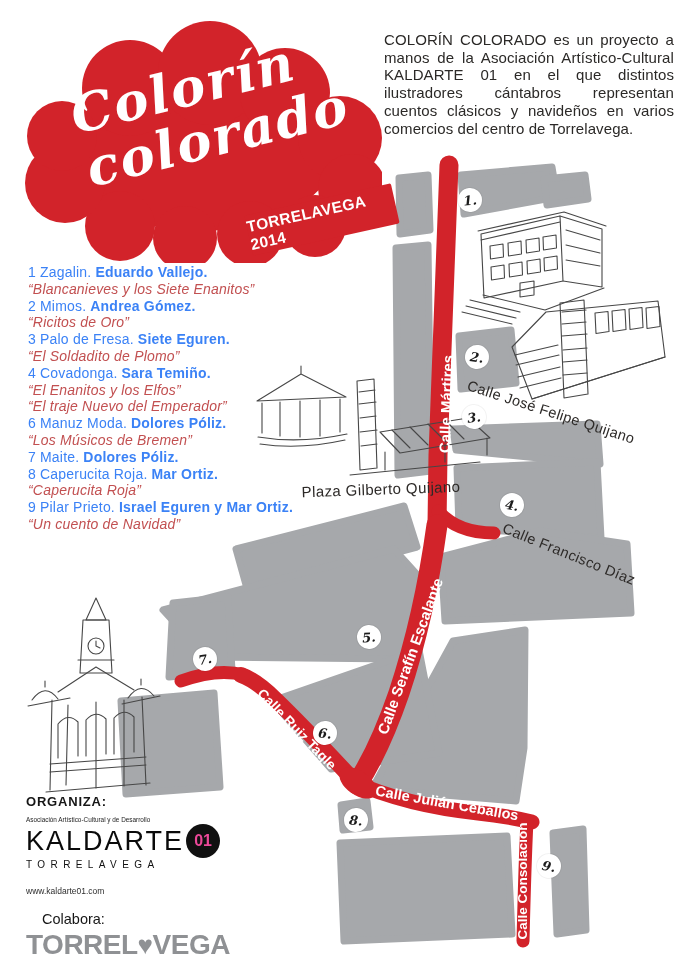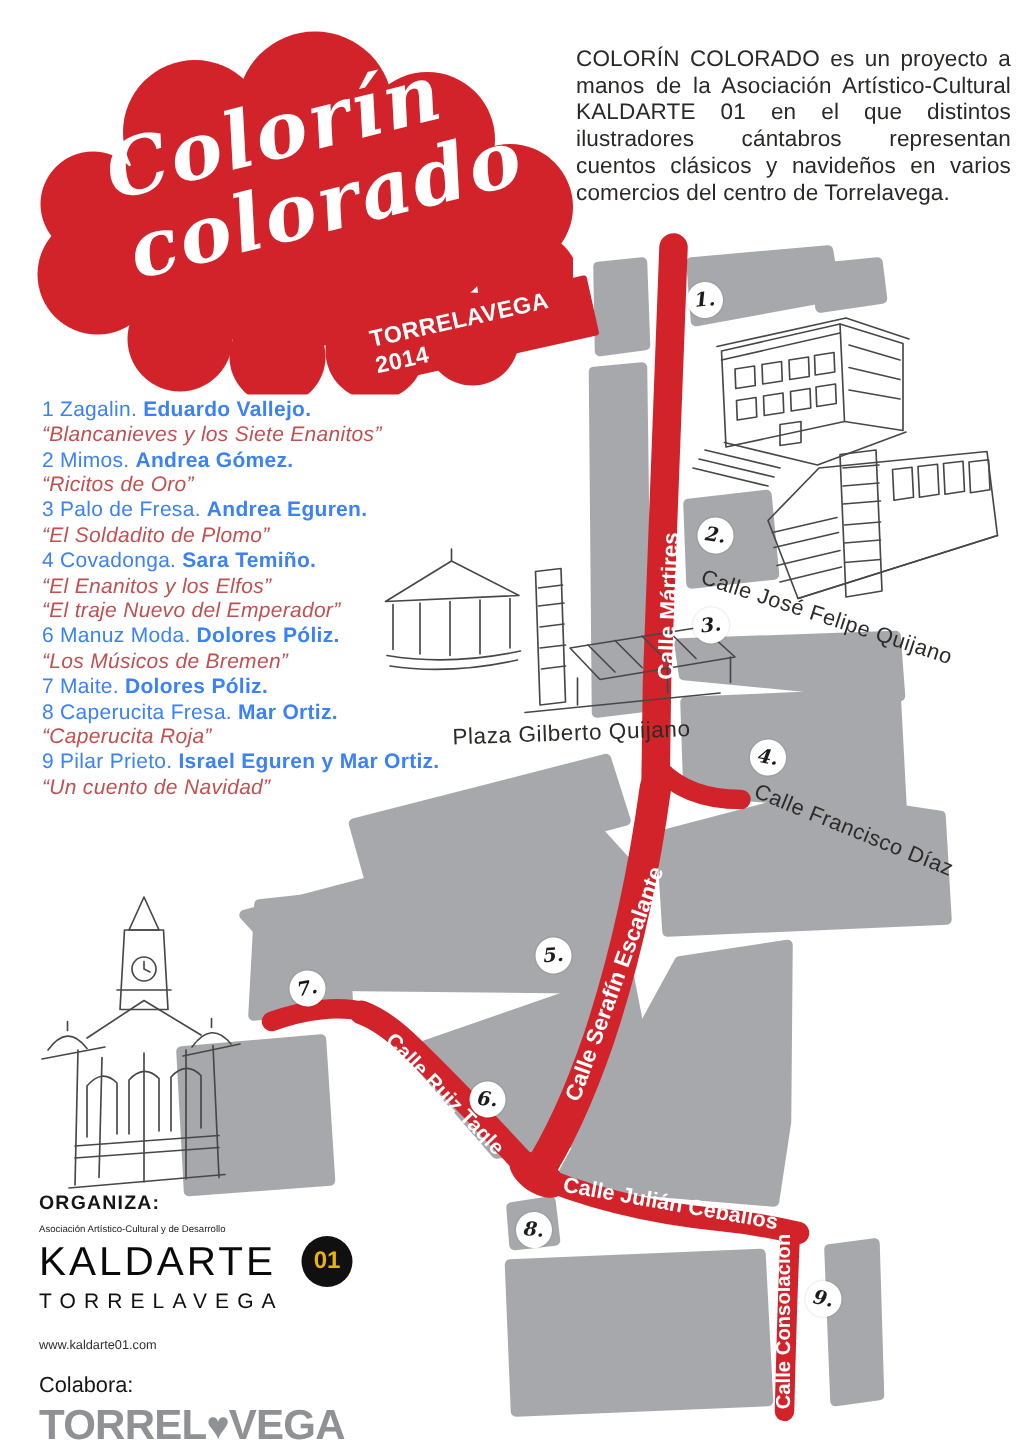--- a/index.html
+++ b/index.html
@@ -41,28 +41,28 @@
   
   .marker{position:absolute;width:24px;height:24px;margin:-12px 0 0 -12px;background:#fff;
       border-radius:50%;display:flex;align-items:center;justify-content:center;
       font-family:"DejaVu Serif",serif;font-style:italic;font-weight:700;font-size:13px;
       color:#1c1c1c;box-shadow:0 0 0 1px rgba(0,0,0,0.05);z-index:4;}
 
   
   .organiza{position:absolute;left:26px;top:794px;width:200px;z-index:2;color:#161616;}
   .organiza-heading{font-size:13px;font-weight:600;letter-spacing:0.8px;margin-bottom:7px;}
   .kaldarte-sub{font-size:6.4px;color:#1d1d1d;margin-bottom:1px;}
-  .kaldarte-row{display:flex;align-items:center;gap:15px;}
+  .kaldarte-row{display:flex;align-items:center;}
   .kaldarte-name{font-size:27px;line-height:27px;letter-spacing:2px;color:#0a0a0a;}
-  .kaldarte-badge{width:34px;height:34px;border-radius:50%;background:#101010;color:#eab308;
+  .kaldarte-badge{width:34px;height:34px;border-radius:50%;background:#101010;color:#ec4899;
       display:flex;align-items:center;justify-content:center;font-size:16px;font-weight:700;
       margin-left:2px;flex:0 0 auto;}
-  .kaldarte-city{font-size:14px;letter-spacing:5.4px;color:#101010;margin-top:1px;}
+  .kaldarte-city{font-size:10px;letter-spacing:5.4px;color:#101010;margin-top:1px;}
   .kaldarte-web{font-size:8.5px;color:#2e2e2e;margin-top:16px;}
-  .colabora-heading{font-size:14.5px;margin-top:15px;margin-left:0;}
+  .colabora-heading{font-size:14.5px;margin-top:15px;margin-left:16px;}
   .torrelovega{font-size:28px;font-weight:700;color:#8f9194;letter-spacing:-0.5px;
       margin-top:2px;font-family:"Liberation Sans",sans-serif;}
   .torrelovega .heart{font-size:26px;}
   .tagline{font-size:7.5px;color:#8f9194;text-align:right;width:172px;margin-top:-2px;}
 </style>
 </head>
 <body>
 
 <svg id="map" width="679" height="960" viewBox="0 0 679 960">
 
@@ -180,39 +180,39 @@
 <div class="story-list">
   <div class="story-row">
     <div class="story-venue"><span>1</span><span>Zagalin.</span><strong>Eduardo Vallejo.</strong></div>
     <div class="story-title">“Blancanieves y los Siete Enanitos”</div>
   </div>
   <div class="story-row">
     <div class="story-venue"><span>2</span><span>Mimos.</span><strong>Andrea Gómez.</strong></div>
     <div class="story-title">“Ricitos de Oro”</div>
   </div>
   <div class="story-row">
-    <div class="story-venue"><span>3</span><span>Palo de Fresa.</span><strong>Andrea Eguren.</strong></div>
+    <div class="story-venue"><span>3</span><span>Palo de Fresa.</span><strong>Siete Eguren.</strong></div>
     <div class="story-title">“El Soldadito de Plomo”</div>
   </div>
   <div class="story-row">
     <div class="story-venue"><span>4</span><span>Covadonga.</span><strong>Sara Temiño.</strong></div>
     <div class="story-title">“El Enanitos y los Elfos”</div>
   </div>
   <div class="story-row">
     <div class="story-title">“El traje Nuevo del Emperador”</div>
   </div>
   <div class="story-row">
     <div class="story-venue"><span>6</span><span>Manuz Moda.</span><strong>Dolores Póliz.</strong></div>
     <div class="story-title">“Los Músicos de Bremen”</div>
   </div>
   <div class="story-row">
     <div class="story-venue"><span>7</span><span>Maite.</span><strong>Dolores Póliz.</strong></div>
   </div>
   <div class="story-row">
-    <div class="story-venue"><span>8</span><span>Caperucita Fresa.</span><strong>Mar Ortiz.</strong></div>
+    <div class="story-venue"><span>8</span><span>Caperucita Roja.</span><strong>Mar Ortiz.</strong></div>
     <div class="story-title">“Caperucita Roja”</div>
   </div>
   <div class="story-row">
     <div class="story-venue"><span>9</span><span>Pilar Prieto.</span><strong>Israel Eguren y Mar Ortiz.</strong></div>
     <div class="story-title">“Un cuento de Navidad”</div>
   </div>
 </div>
 
 <div class="slabel slabel-white" style="left:446px;top:404px;font-size:15px;transform:translate(-50%,-50%) rotate(-88deg);">Calle Mártires</div>
 <div class="slabel slabel-white" style="left:410px;top:656px;font-size:15px;transform:translate(-50%,-50%) rotate(-70deg);">Calle Serafín Escalante</div>

